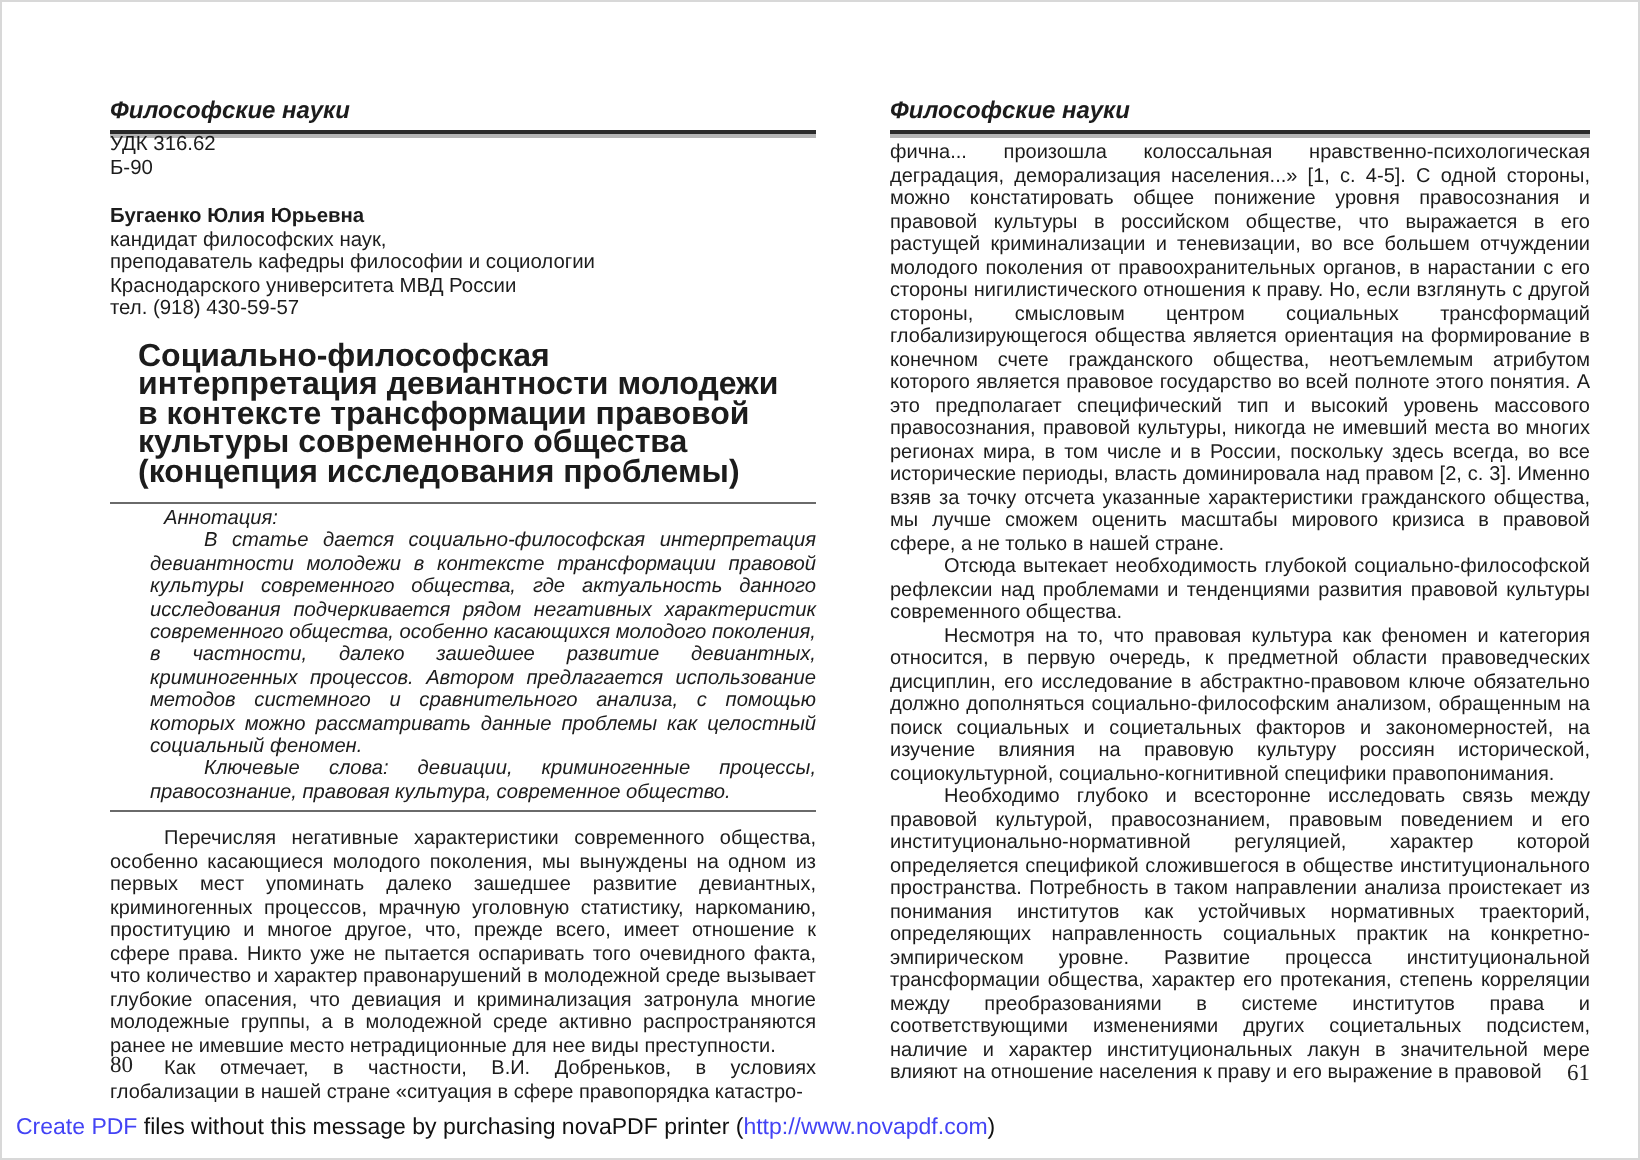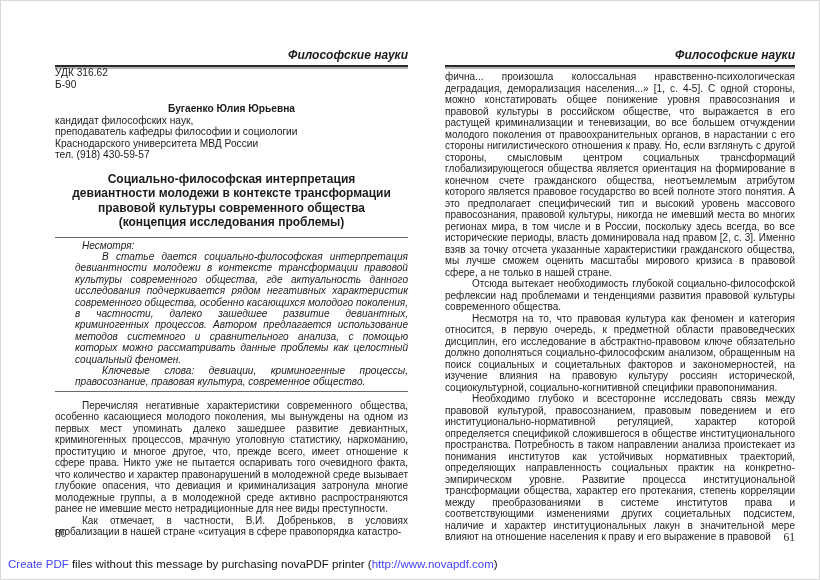--- a/index.html
+++ b/index.html
@@ -5,28 +5,28 @@
   html,body{margin:0;padding:0;}
   body{
     width:820px;height:580px;position:relative;background:#ffffff;
     font-family:"Liberation Sans", sans-serif;color:#1c1c1c;overflow:hidden;
     box-shadow:inset 0 0 0 1px #d8d8d8;
   }
   .page{position:absolute;top:48px;}
   .page-left{left:55px;width:353px;}
   .page-right{left:445px;width:350px;}
   .col-header{
-    text-align:right;font-weight:bold;font-style:italic;font-size:12px;
+    text-align:left;font-weight:bold;font-style:italic;font-size:12px;
     padding-bottom:3px;border-bottom:2px solid #2a2a2a;box-shadow:0 2px 0 #b5b5b5;
   }
   .meta{font-size:10.2px;line-height:11.5px;margin-top:0;}
   .author-block{font-size:10.2px;line-height:11.5px;margin-top:13px;}
-  .author-name{font-weight:bold;text-align:center;}
+  .author-name{font-weight:bold;}
   .article-title{
-    font-size:12px;font-weight:bold;text-align:center;line-height:14.5px;
+    font-size:16px;font-weight:bold;text-align:left;line-height:14.5px;
     margin-top:11px;padding:0 14px;
   }
   .abstract-block{
     margin-top:7px;border-top:1px solid #6a6a6a;border-bottom:1px solid #6a6a6a;
     padding:2px 0 3px 0;font-style:italic;font-size:10.1px;line-height:11.4px;
   }
   .abstract-label{text-indent:27px;}
   .abstract-text,.keywords{text-align:justify;text-indent:27px;margin-left:20px;}
   .body-para{
     font-size:10px;line-height:11.5px;text-align:justify;text-indent:27px;
@@ -60,21 +60,21 @@
     <div class="author-name">Бугаенко Юлия Юрьевна</div>
     <div>кандидат философских наук,</div>
     <div>преподаватель кафедры философии и социологии</div>
     <div>Краснодарского университета МВД России</div>
     <div>тел. (918) 430-59-57</div>
   </div>
 
   <div class="article-title">Социально-философская интерпретация девиантности молодежи в контексте трансформации правовой культуры современного общества (концепция исследования проблемы)</div>
 
   <div class="abstract-block">
-    <div class="abstract-label">Несмотря:</div>
+    <div class="abstract-label">Аннотация:</div>
     <div class="abstract-text">В статье дается социально-философская интерпретация девиантности молодежи в контексте трансформации правовой культуры современного общества, где актуальность данного исследования подчеркивается рядом негативных характеристик современного общества, особенно касающихся молодого поколения, в частности, далеко зашедшее развитие девиантных, криминогенных процессов. Автором предлагается использование методов системного и сравнительного анализа, с помощью которых можно рассматривать данные проблемы как целостный социальный феномен.</div>
     <div class="keywords">Ключевые слова: девиации, криминогенные процессы, правосознание, правовая культура, современное общество.</div>
   </div>
 
   <div class="body-block">
     <p class="body-para">Перечисляя негативные характеристики современного общества, особенно касающиеся молодого поколения, мы вынуждены на одном из первых мест упоминать далеко зашедшее развитие девиантных, криминогенных процессов, мрачную уголовную статистику, наркоманию, проституцию и многое другое, что, прежде всего, имеет отношение к сфере права. Никто уже не пытается оспаривать того очевидного факта, что количество и характер правонарушений в молодежной среде вызывает глубокие опасения, что девиация и криминализация затронула многие молодежные группы, а в молодежной среде активно распространяются ранее не имевшие место нетрадиционные для нее виды преступности.</p>
     <p class="body-para">Как отмечает, в частности, В.И. Добреньков, в условиях глобализации в нашей стране «ситуация в сфере правопорядка катастро-</p>
   </div>
 </div>
 

